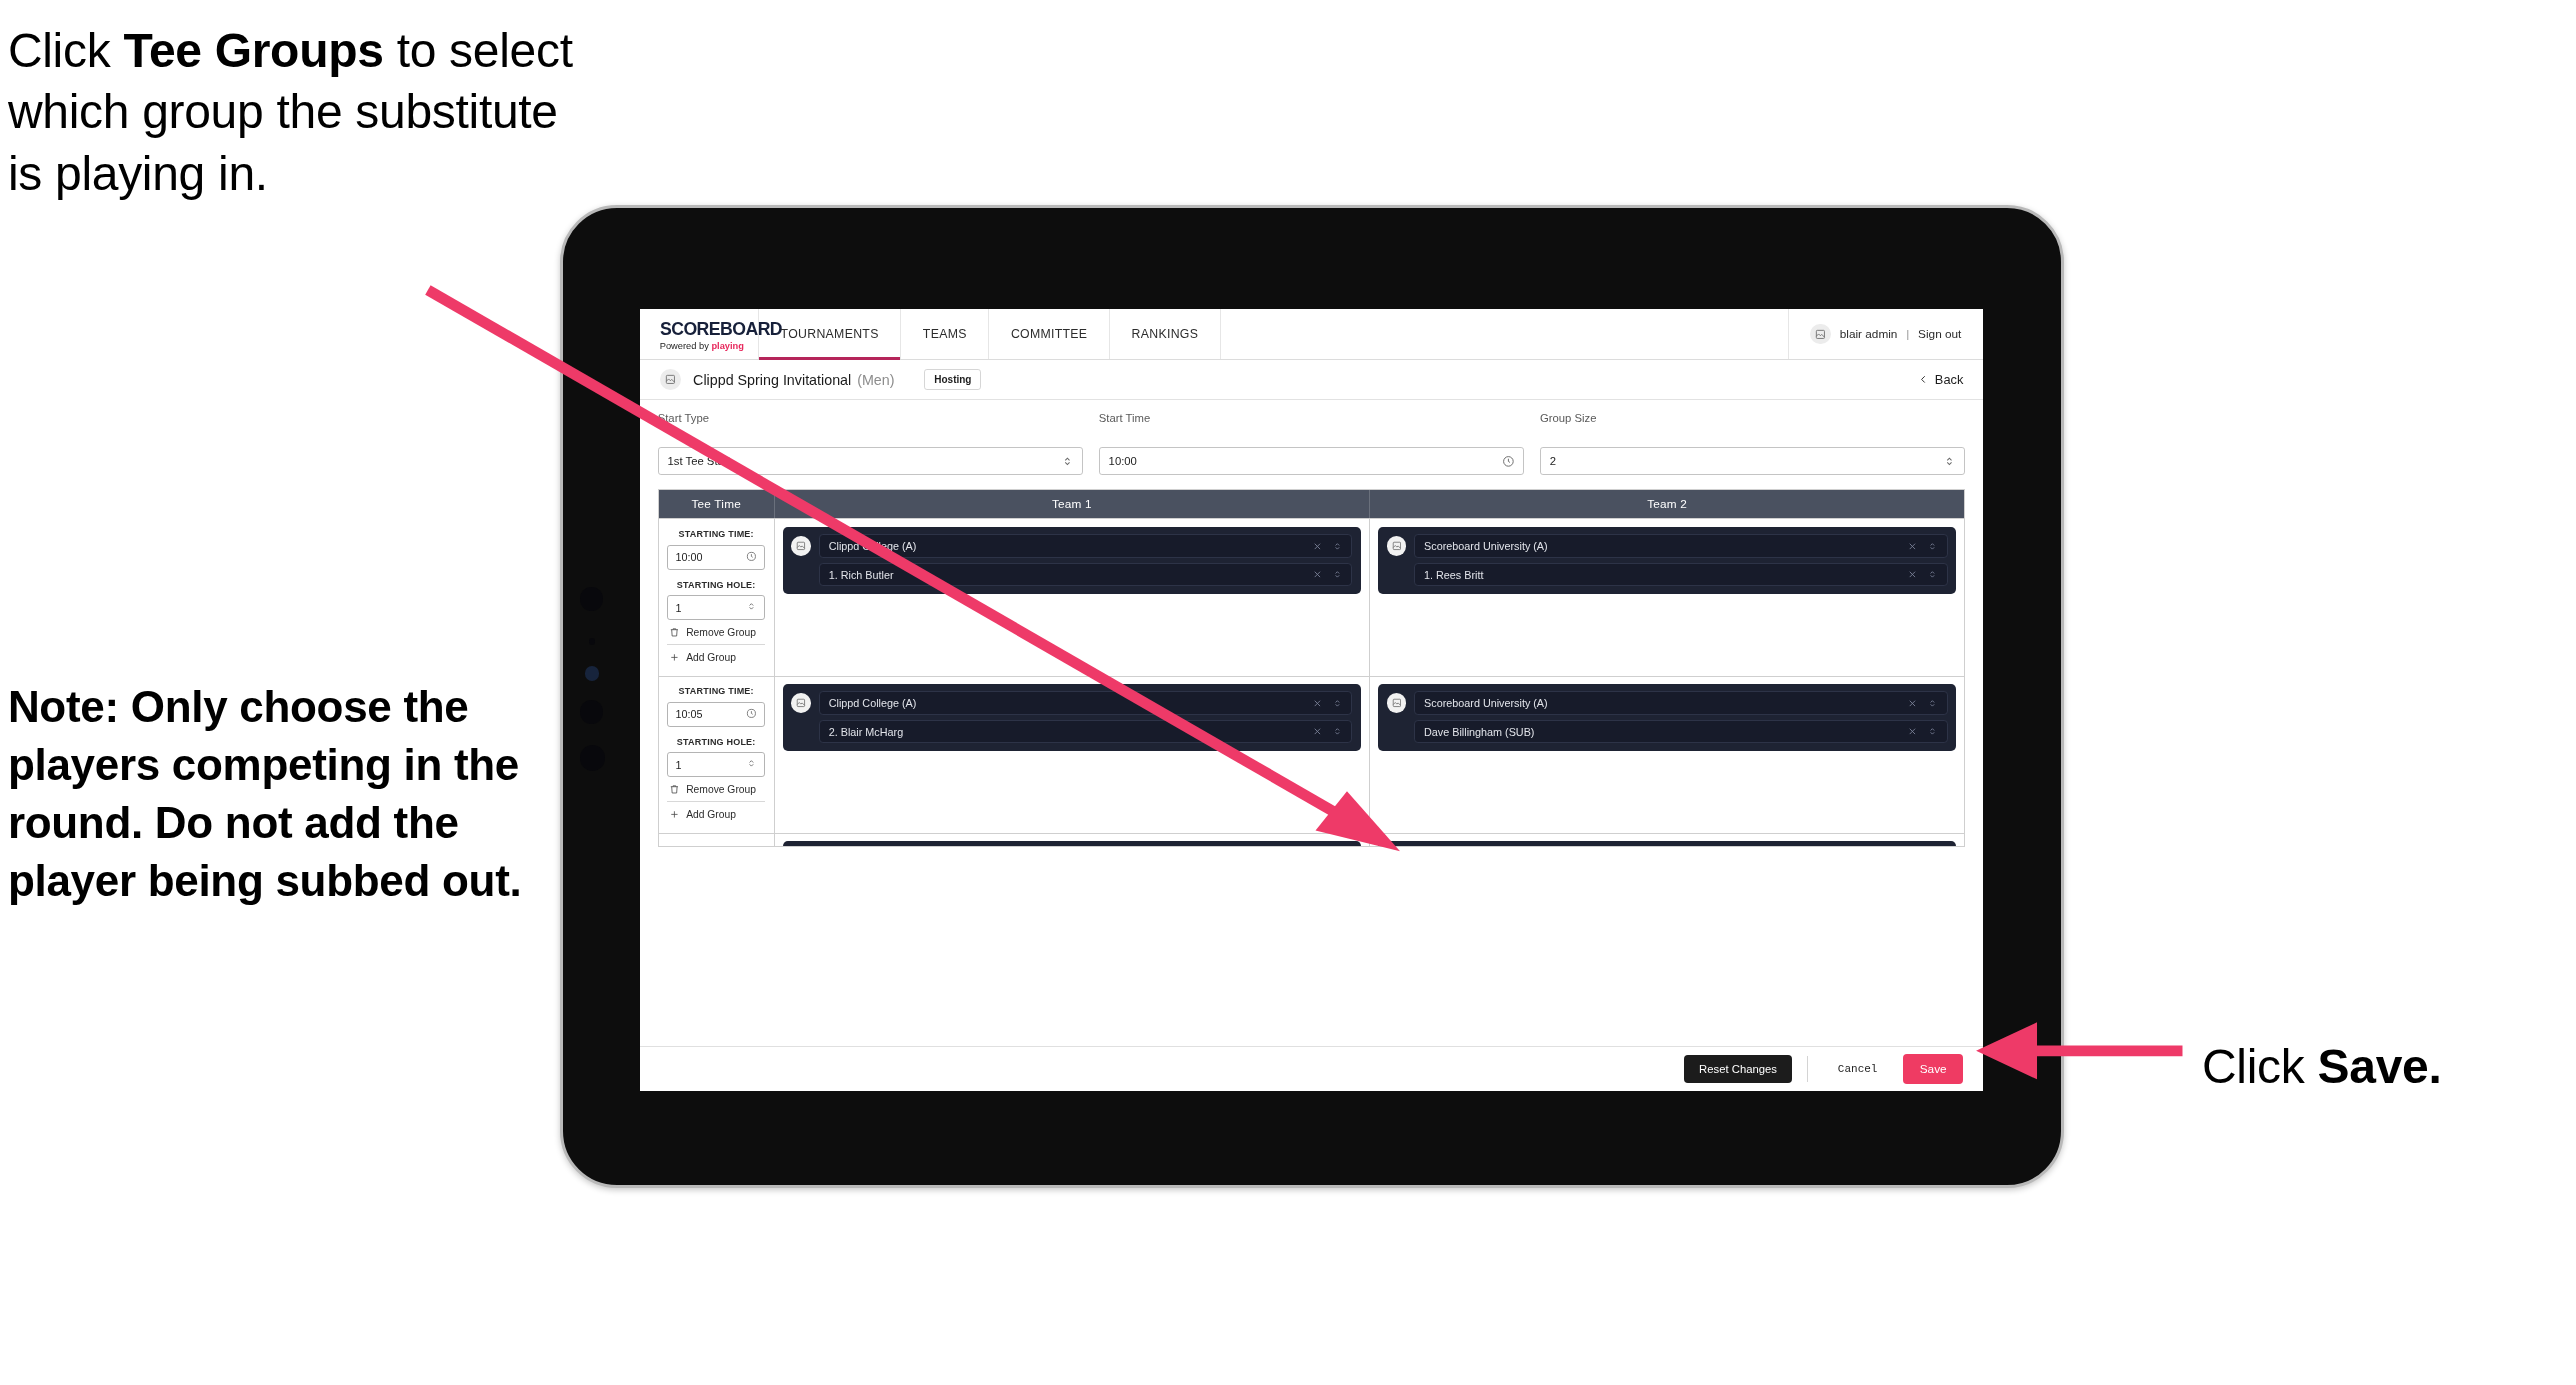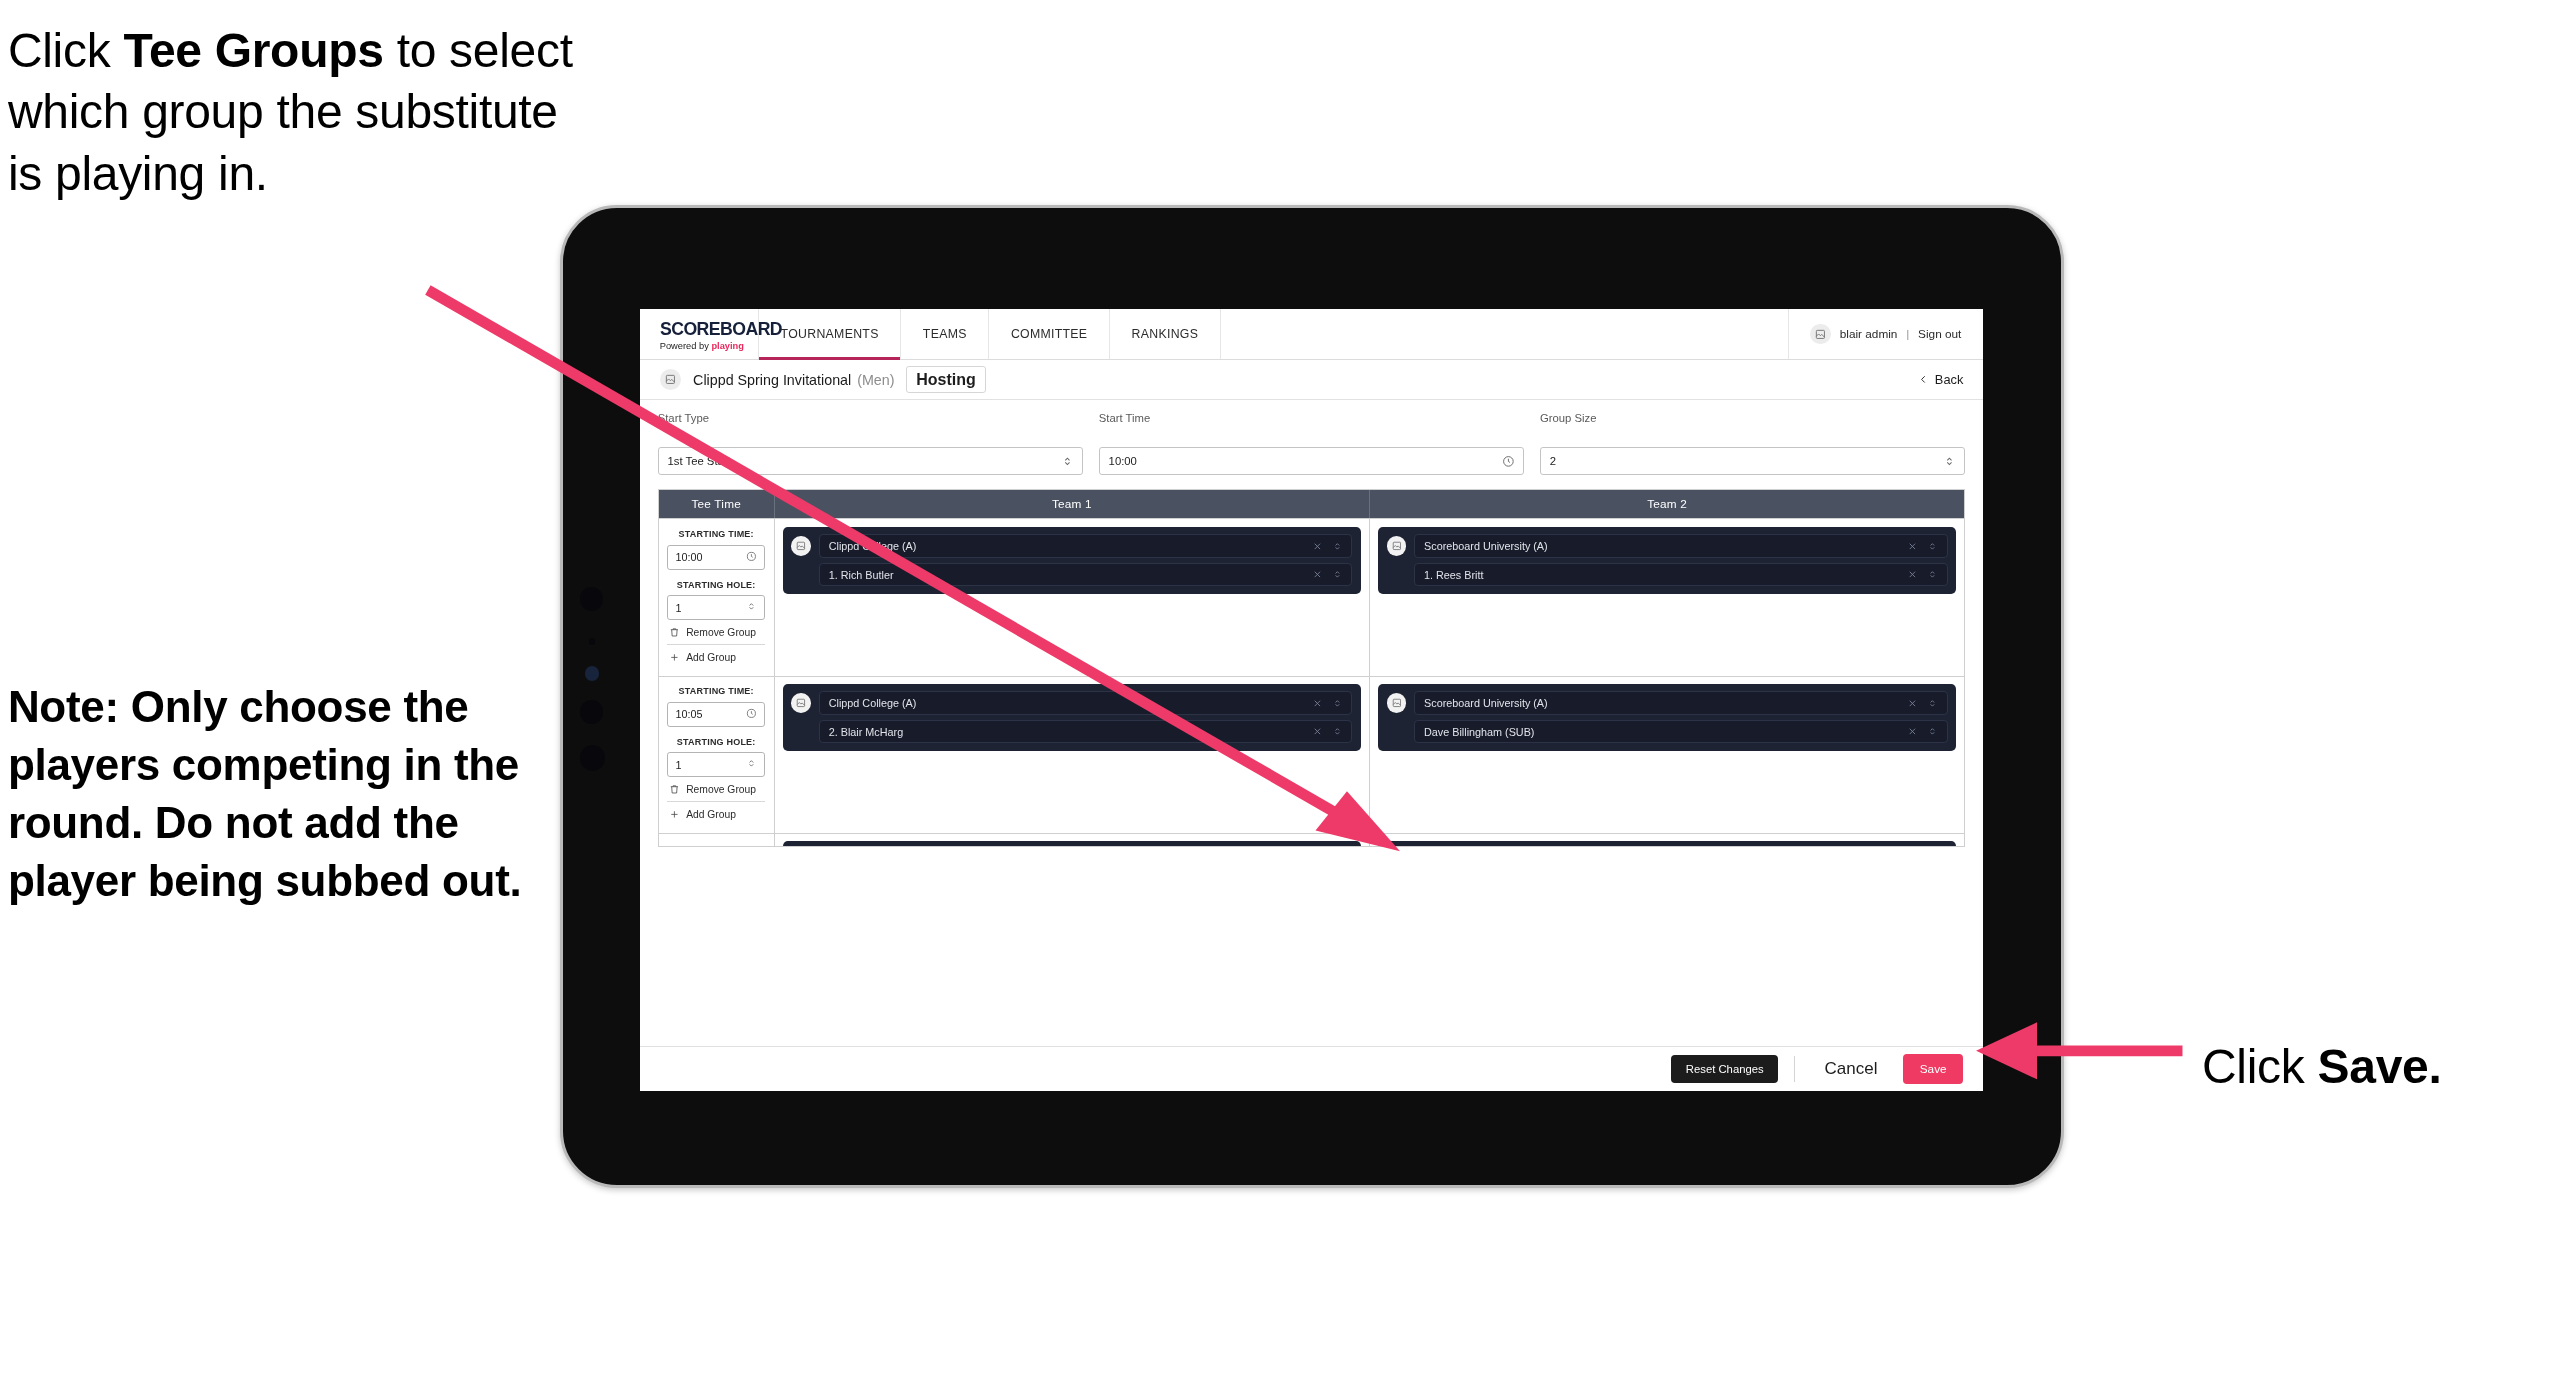--- a/index.html
+++ b/index.html
@@ -109,21 +109,21 @@
 
   
   #crumb {
     height: 40px; display: flex; align-items: center;
     padding: 0 19.7px; border-bottom: 1px solid #e2e2e2; background: #fff;
   }
   #crumb .avatar-circle { width: 21.6px; height: 21.6px; margin-right: 11.8px; }
   #crumb-title { font-size: 14.3px; color: #1b1b1b; }
   #crumb-gender { font-size: 14.3px; color: #8d8d8d; margin-left: 5.9px; }
   #hosting-badge {
-    margin-left: 12px; font-size: 16px; font-weight: 700; color: #1d1d1d;
+    margin-left: 30px; font-size: 10px; font-weight: 700; color: #1d1d1d;
     border: 1px solid #d6d6d6; border-radius: 2.9px; padding: 3.9px 8.8px; background: #fff;
   }
   #back-btn {
     margin-left: auto; font-size: 12.8px; color: #1d1d1d;
     display: flex; align-items: center; gap: 5.9px; cursor: pointer;
   }
 
   
   #formrow { display: flex; padding: 11.8px 17.7px 9.8px 17.7px; gap: 15.7px; background: #fff; }
   .field { flex: 1; }
@@ -199,21 +199,21 @@
     position: absolute; left: 0; right: 0; bottom: 0; height: 45px;
     background: #fff; border-top: 1px solid #e0e0e0;
     display: flex; align-items: center; justify-content: flex-end;
     padding-right: 19.7px; gap: 0;
   }
   #btn-reset {
     background: #1c1c1c; color: #fff; font-size: 11.3px;
     padding: 7.9px 14.7px; border-radius: 3.9px; cursor: pointer;
   }
   #footer-divider { width: 1px; height: 25.6px; background: #d4d4d4; margin: 0 15.7px; }
-  #btn-cancel { font-size: 17px; color: #1d1d1d; padding: 7.9px 13.8px; cursor: pointer; }
+  #btn-cancel { font-size: 11px; color: #1d1d1d; padding: 7.9px 13.8px; cursor: pointer; font-family: Liberation Mono, monospace; }
   #btn-save {
     background: #ef3b63; color: #fff; font-size: 11.8px;
     padding: 7.9px 16.7px; border-radius: 3.9px; margin-left: 11.8px; cursor: pointer;
   }
 </style>
 </head>
 <body>
 
 <div id="root">
 

